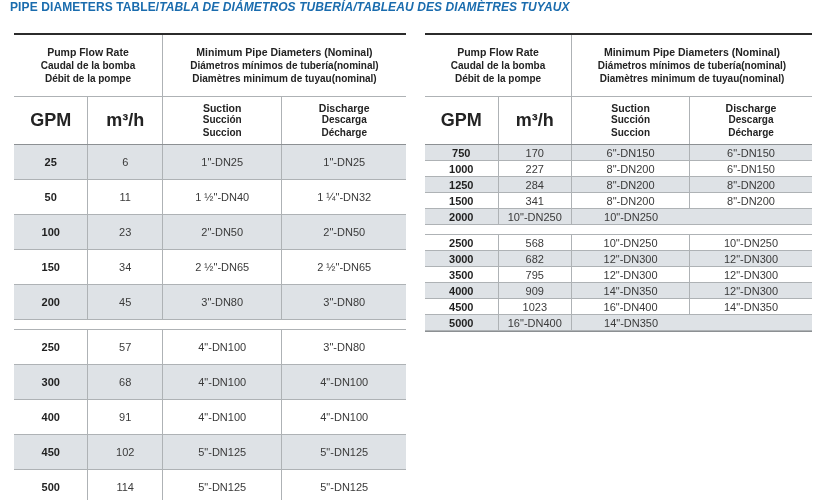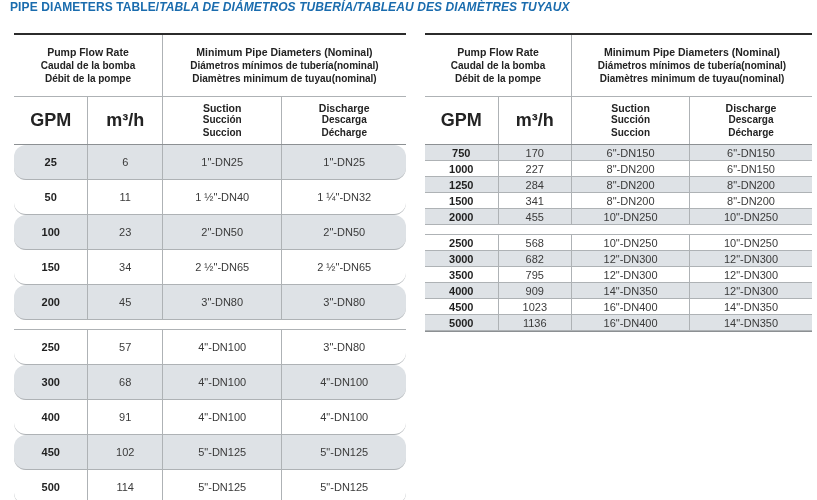--- a/index.html
+++ b/index.html
@@ -57,21 +57,21 @@
   
   .section{border-top:0;}
   .section-gap{height:9px;background:#fff;}
   .gap-top{border-top:1px solid var(--border);}
   .drow{
     display:grid;grid-template-columns:19% 19% 30.5% 31.5%;
     align-items:center;text-align:center;
     border-bottom:1px solid var(--border);
     color:var(--cell-text);font-size:11px;
   }
-  .ptable.left .drow{height:35px;border-radius:12px;}
+  .ptable.left .drow{height:35px;}
   .ptable.right .drow{height:16px;}
   .drow.shaded{background:var(--row-shade);}
   .drow .cell:not(:last-child){border-right:1px solid var(--border);height:100%;display:flex;align-items:center;justify-content:center;}
   .drow .cell:last-child{height:100%;display:flex;align-items:center;justify-content:center;}
   .drow .cell.c0{font-weight:bold;color:#1f1f1f;}
   .section:last-child{border-bottom:.5px solid var(--border-dark);}
 </style>
 </head>
 <body>
 
@@ -230,21 +230,20 @@
           <div class="cell c3">8"-DN200</div>
         </div>
         <div class="drow">
           <div class="cell c0">1500</div>
           <div class="cell c1">341</div>
           <div class="cell c2">8"-DN200</div>
           <div class="cell c3">8"-DN200</div>
         </div>
         <div class="drow shaded">
           <div class="cell c0">2000</div>
-          <div class="cell c1">455</div>
           <div class="cell c2">10"-DN250</div>
           <div class="cell c3">10"-DN250</div>
         </div>
       </div>
     <div class="section-gap"></div>
     <div class="section gap-top">
         <div class="drow">
           <div class="cell c0">2500</div>
           <div class="cell c1">568</div>
           <div class="cell c2">10"-DN250</div>
@@ -269,20 +268,19 @@
           <div class="cell c3">12"-DN300</div>
         </div>
         <div class="drow">
           <div class="cell c0">4500</div>
           <div class="cell c1">1023</div>
           <div class="cell c2">16"-DN400</div>
           <div class="cell c3">14"-DN350</div>
         </div>
         <div class="drow shaded">
           <div class="cell c0">5000</div>
-          <div class="cell c1">1136</div>
           <div class="cell c2">16"-DN400</div>
           <div class="cell c3">14"-DN350</div>
         </div>
       </div>
   </div>
 
 </div>
 
 </body></html>

